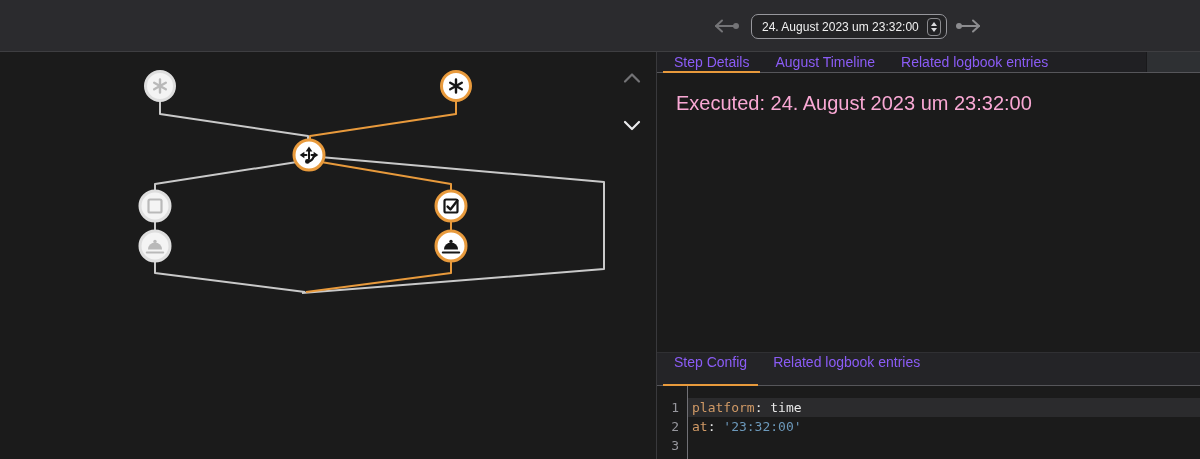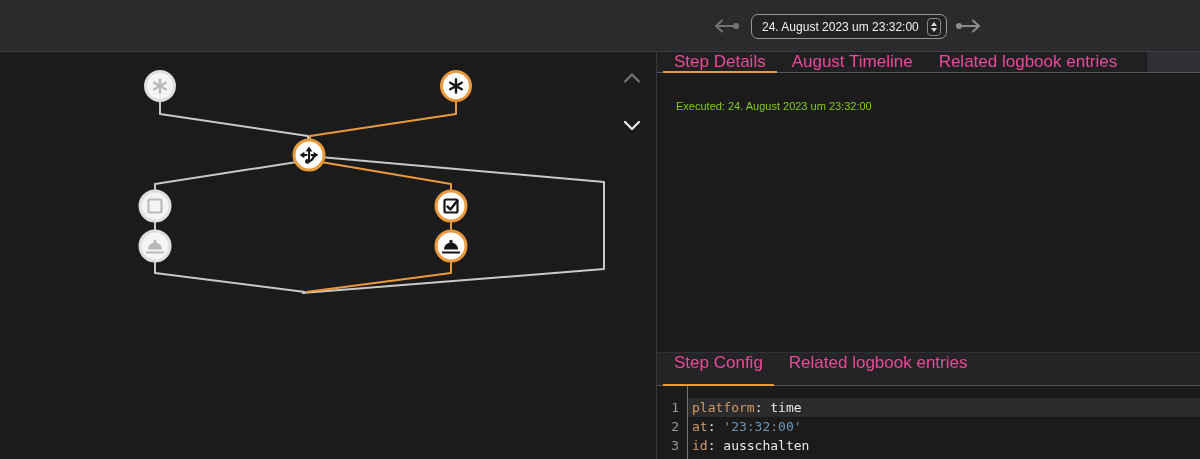--- a/index.html
+++ b/index.html
@@ -37,24 +37,24 @@
   .ic-active{stroke:#161616;fill:none;stroke-width:2.4;stroke-linecap:round;stroke-linejoin:round}
   .ic-active-fill{fill:#161616;stroke:none}
   .ic-inactive{stroke:#b9b9b9;fill:none;stroke-width:2.4;stroke-linecap:round;stroke-linejoin:round}
   .ic-inactive-fill{fill:#b9b9b9;stroke:none}
   .chev{fill:none;stroke-width:2.2;stroke-linecap:round;stroke-linejoin:round}
   .node{cursor:pointer}
 
   
   .right-panel{position:absolute;left:656px;top:52px;width:544px;height:407px;background:var(--panel-bg);border-left:1px solid #39393c}
   .tabbar{position:relative;height:21px;background:#202023;border-bottom:1px solid #56565a;display:flex;padding-left:4px;z-index:2}
-  .tab{font-size:17px;color:#ec4899;padding:0 13px;line-height:20px;position:relative;cursor:pointer;white-space:nowrap}
+  .tab{font-size:14px;color:#8b5cf6;padding:0 13px;line-height:20px;position:relative;cursor:pointer;white-space:nowrap}
   .tab.active::after{content:"";position:absolute;left:2px;right:2px;bottom:-1px;height:2.5px;background:var(--accent-orange)}
   .scroll-thumb{position:absolute;right:0;top:0;width:54px;height:20px;background:#2e3033;border-left:1px solid #19191b;cursor:pointer}
-  .executed{position:absolute;left:19px;top:48px;font-size:11px;color:#84cc16}
+  .executed{position:absolute;left:19px;top:40px;font-size:20px;color:#f9a8d4}
 
   .bottom-section{position:absolute;left:0;top:300px;width:100%;height:107px}
   .tabbar2{height:34px;background:#242427;border-bottom:1px solid #56565a;border-top:1px solid #303033;display:flex;padding-left:4px;position:relative}
   .tabbar2 .tab{line-height:19px}
   .code{position:relative;height:86px;padding-top:12px;font-family:"DejaVu Sans Mono",monospace;font-size:13px}
   .gutter-line{position:absolute;left:30px;top:0;bottom:0;width:1px;background:#717176}
   .code-row{position:relative;height:19px;line-height:19px;display:flex}
   .code-row.hl::before{content:"";position:absolute;left:31px;right:0;top:0;bottom:0;background:#2b2b2d;z-index:0}
   .code-row .num{position:relative;z-index:1;width:22px;text-align:right;color:#97979d;flex:none}
   .code-row .txt{position:relative;z-index:1;padding-left:13px;white-space:pre}
@@ -198,17 +198,16 @@
         <span class="txt"><span data-kind="key">platform</span><span class="sep">: </span><span data-kind="plain">time</span></span>
       </div>
 
       <div class="code-row">
         <span class="num">2</span>
         <span class="txt"><span data-kind="key">at</span><span class="sep">: </span><span data-kind="str">'23:32:00'</span></span>
       </div>
 
       <div class="code-row">
         <span class="num">3</span>
-        <span class="txt"><span data-kind="key">id</span><span class="sep">: </span><span data-kind="plain">ausschalten</span></span>
       </div>
     </div>
   </div>
 </div>
 
 </body></html>

